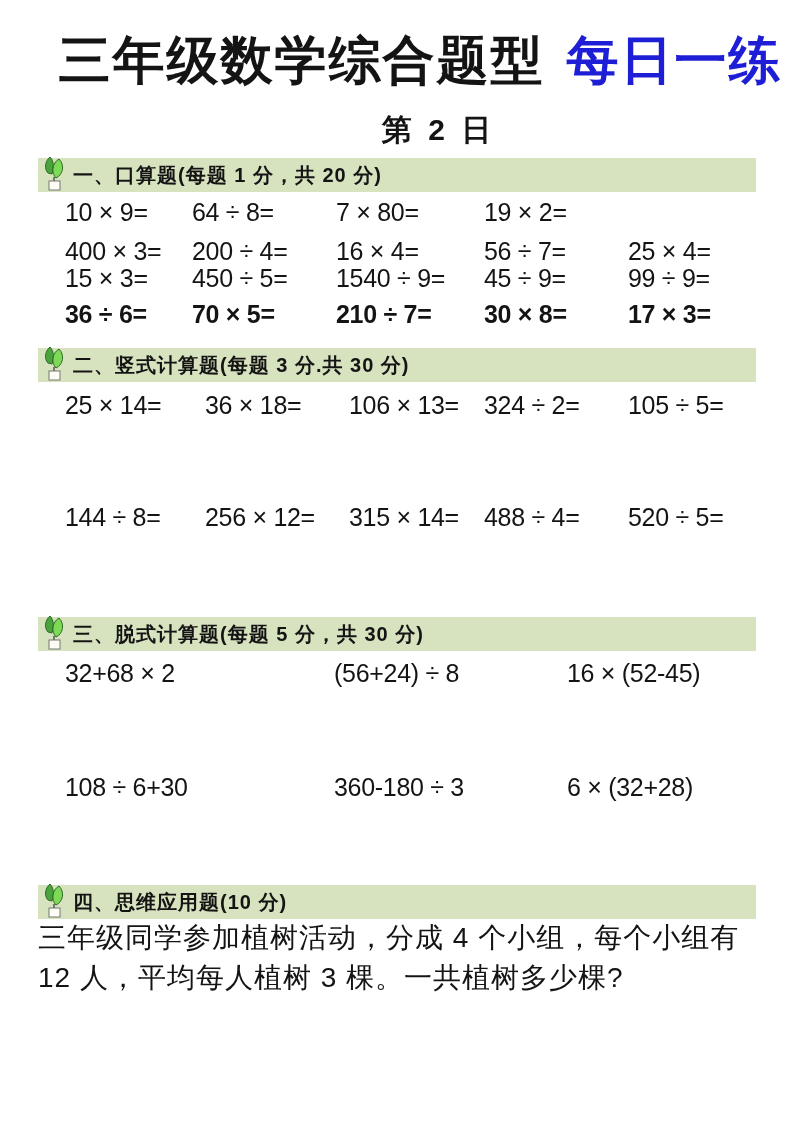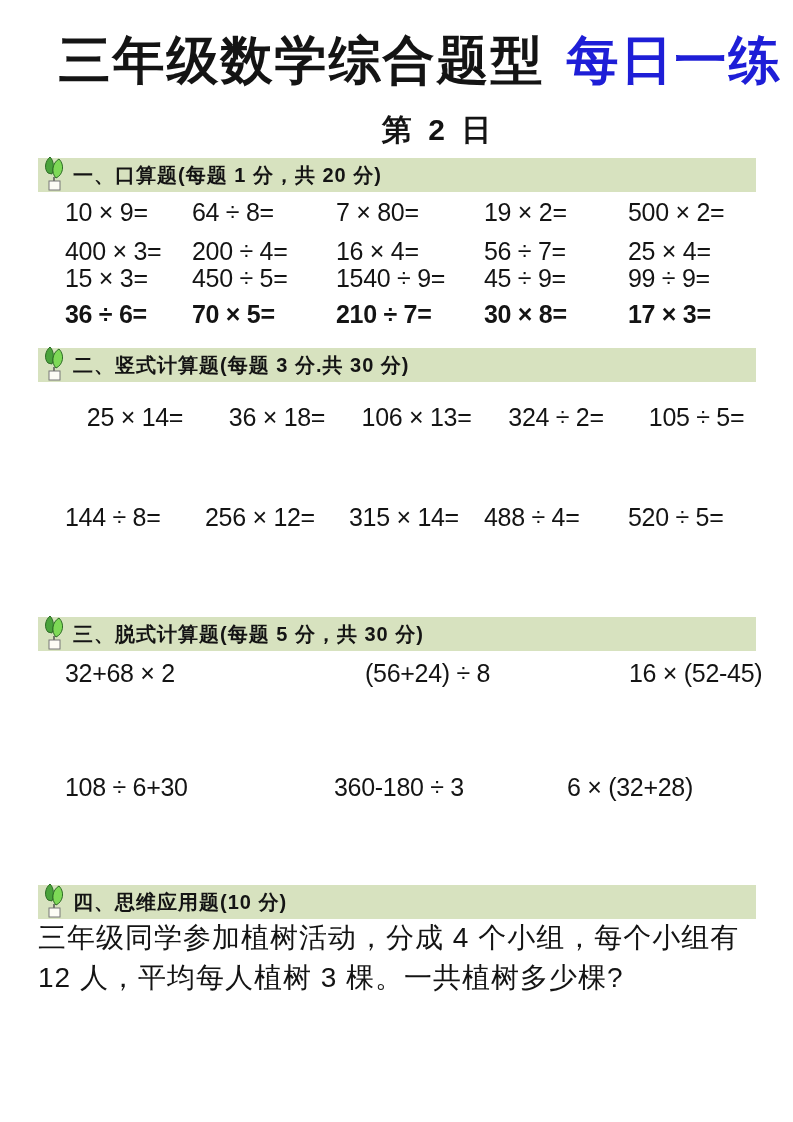--- a/index.html
+++ b/index.html
@@ -54,21 +54,20 @@
       <path d="M13 24 L13 28" stroke="#555555" stroke-width="1.5" fill="none"></path>
       <rect x="8" y="28" width="11" height="9" fill="#fdfdf5" stroke="#777777"></rect>
     </svg>
     <span class="heading">一、口算题(每题 1 分，共 20 分)</span>
   </div>
   <div class="row cols-oral" style="top:198px;">
     <span class="prob">10 × 9=</span>
     <span class="prob">64 ÷ 8=</span>
     <span class="prob">7 × 80=</span>
     <span class="prob">19 × 2=</span>
-    <span class="prob">500 × 2=</span>
   </div>
   <div class="row cols-oral" style="top:237px;">
     <span class="prob">400 × 3=</span>
     <span class="prob">200 ÷ 4=</span>
     <span class="prob">16 × 4=</span>
     <span class="prob">56 ÷ 7=</span>
     <span class="prob">25 × 4=</span>
   </div>
   <div class="row cols-oral" style="top:264px;">
     <span class="prob">15 × 3=</span>
@@ -87,21 +86,21 @@
 
   <div class="bar" style="top:348px;">
     <svg class="tree" viewBox="0 0 28 40">
       <path d="M9 4 C4 8 3 16 7 20 L11 21 C13 14 13 8 9 4 Z" fill="#4aa33c" stroke="#2c6b24" stroke-width="1"></path>
       <path d="M18 6 C11 10 10 20 15 25 C22 22 24 12 18 6 Z" fill="#7ed957" stroke="#2c6b24" stroke-width="1"></path>
       <path d="M13 24 L13 28" stroke="#555555" stroke-width="1.5" fill="none"></path>
       <rect x="8" y="28" width="11" height="9" fill="#fdfdf5" stroke="#777777"></rect>
     </svg>
     <span class="heading">二、竖式计算题(每题 3 分.共 30 分)</span>
   </div>
-  <div class="row cols-vert" style="top:403px;text-align:center;">
+  <div class="row cols-vert" style="top:391px;">
     <span class="prob">25 × 14=</span>
     <span class="prob">36 × 18=</span>
     <span class="prob">106 × 13=</span>
     <span class="prob">324 ÷ 2=</span>
     <span class="prob">105 ÷ 5=</span>
   </div>
   <div class="row cols-vert" style="top:503px;">
     <span class="prob">144 ÷ 8=</span>
     <span class="prob">256 × 12=</span>
     <span class="prob">315 × 14=</span>
@@ -111,21 +110,21 @@
 
   <div class="bar" style="top:617px;">
     <svg class="tree" viewBox="0 0 28 40">
       <path d="M9 4 C4 8 3 16 7 20 L11 21 C13 14 13 8 9 4 Z" fill="#4aa33c" stroke="#2c6b24" stroke-width="1"></path>
       <path d="M18 6 C11 10 10 20 15 25 C22 22 24 12 18 6 Z" fill="#7ed957" stroke="#2c6b24" stroke-width="1"></path>
       <path d="M13 24 L13 28" stroke="#555555" stroke-width="1.5" fill="none"></path>
       <rect x="8" y="28" width="11" height="9" fill="#fdfdf5" stroke="#777777"></rect>
     </svg>
     <span class="heading">三、脱式计算题(每题 5 分，共 30 分)</span>
   </div>
-  <div class="row cols-step" style="top:659px;gap:31px;">
+  <div class="row cols-step" style="top:659px;">
     <span class="prob">32+68 × 2</span>
     <span class="prob">(56+24) ÷ 8</span>
     <span class="prob">16 × (52-45)</span>
   </div>
   <div class="row cols-step" style="top:773px;">
     <span class="prob">108 ÷ 6+30</span>
     <span class="prob">360-180 ÷ 3</span>
     <span class="prob">6 × (32+28)</span>
   </div>
 

